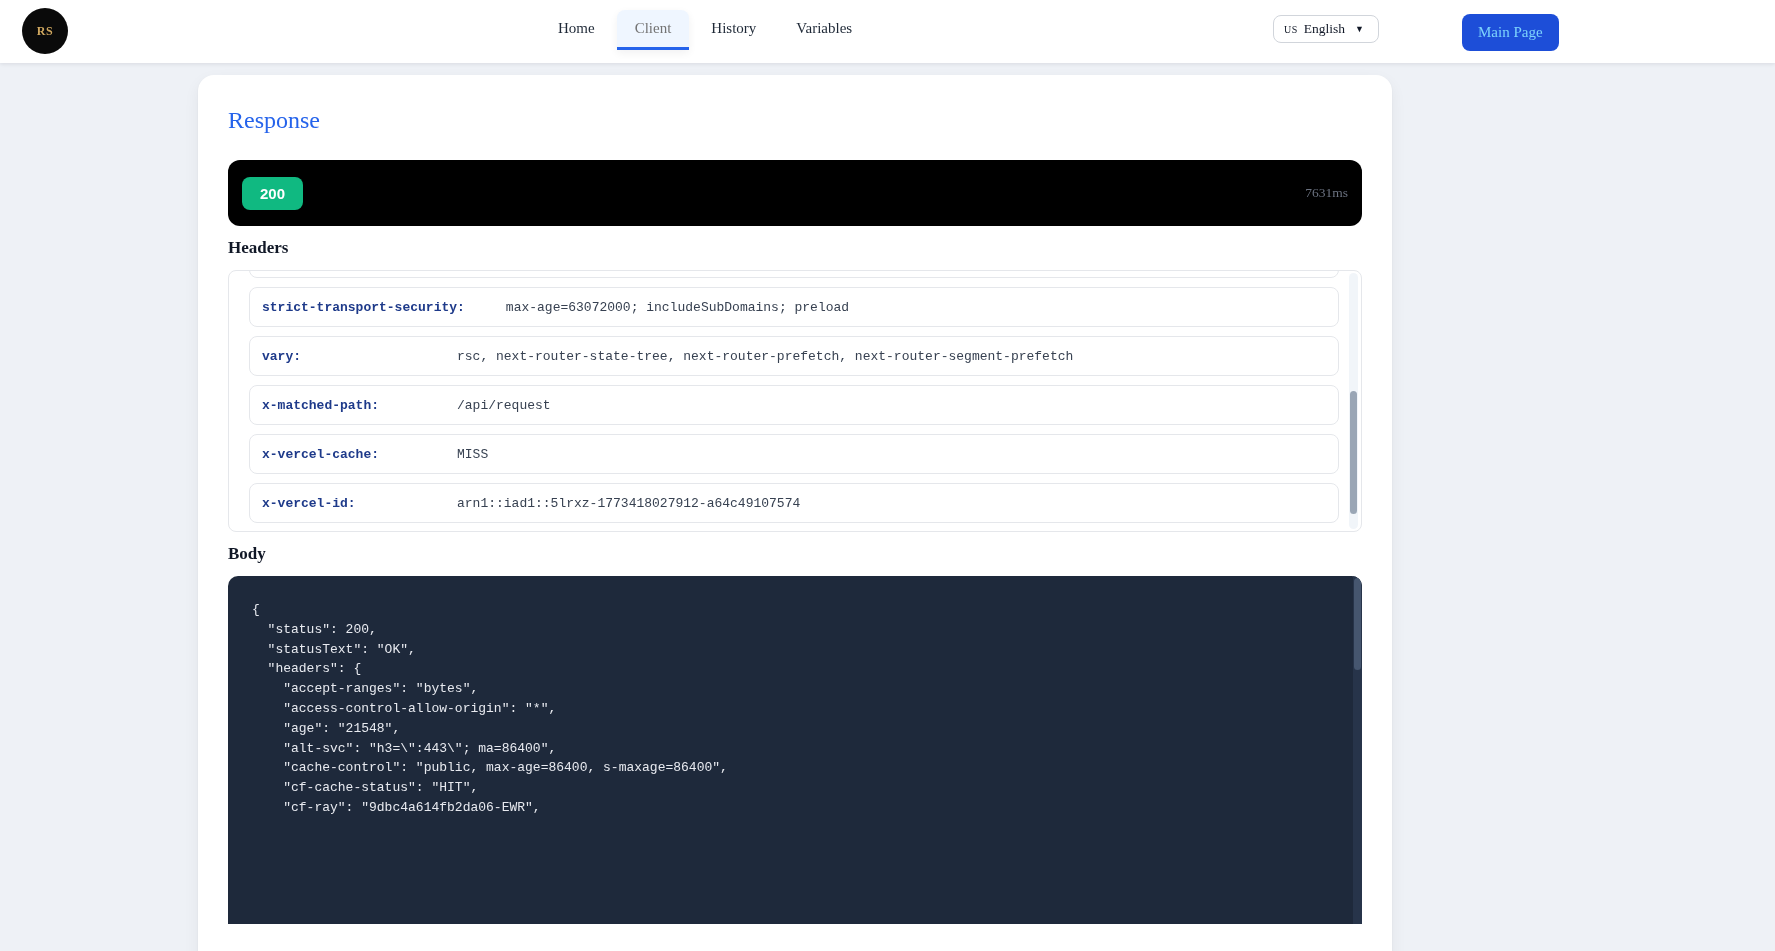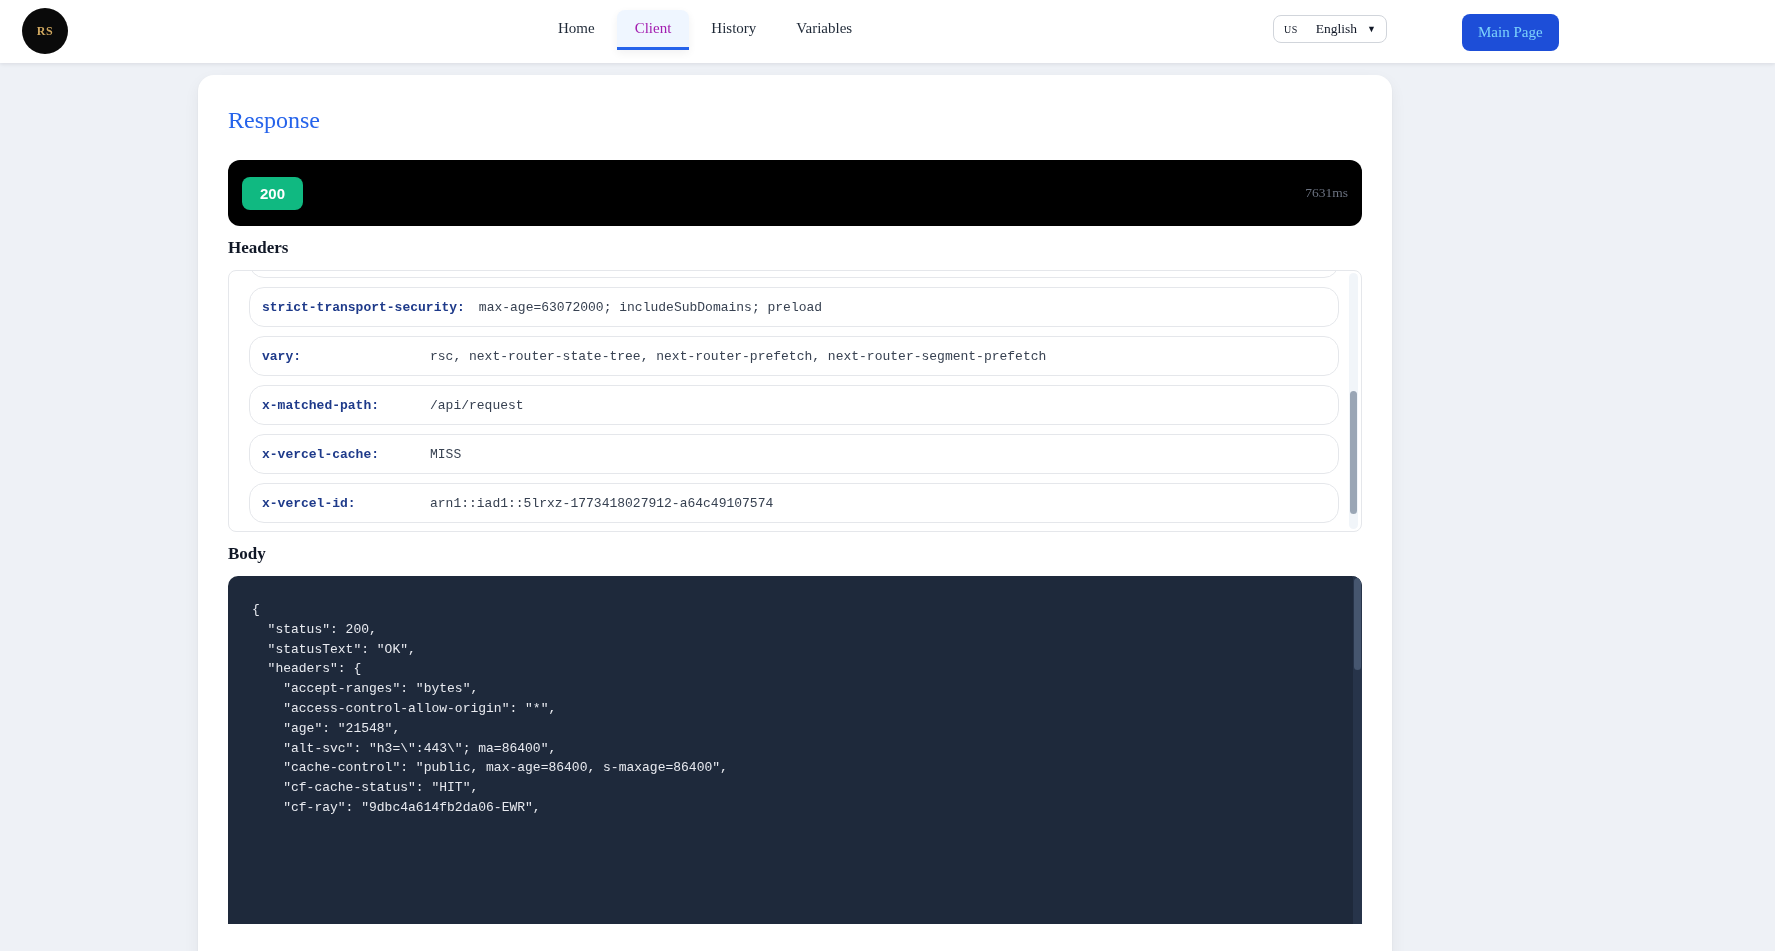--- a/index.html
+++ b/index.html
@@ -36,36 +36,36 @@
     display: inline-block;
     padding: 10px 18px;
     font-size: 15px;
     color: #1f2937;
     text-decoration: none;
     cursor: pointer;
     border-radius: 8px;
   }
   .nav-item.active {
     background: #eff6ff;
-    color: #a21caf;
+    color: #737373;
     border-radius: 8px 8px 0 0;
     border-bottom: 3px solid #2563eb;
     box-shadow: 0 3px 8px rgba(15,23,42,.06);
   }
   .nav-right-lang {
     position: absolute; left: 1273px; top: 15px;
     height: 28px; min-width: 106px;
     background: #ffffff;
     border: 1px solid #d1d5db; border-radius: 8px;
     display: flex; align-items: center; gap: 6px;
     padding: 0 10px;
     cursor: pointer;
   }
   .lang-flag { font-size: 10px; color: #111827; letter-spacing: .5px; }
-  .lang-label { font-size: 13.5px; color: #111827; margin-left: 12px; }
+  .lang-label { font-size: 13.5px; color: #111827; }
   .lang-caret { font-size: 9px; color: #111827; margin-left: 4px; }
   .main-page-btn {
     position: absolute; left: 1462px; top: 14px;
     height: 37px; padding: 0 16px;
     background: #1d4ed8; color: #7dd3fc;
     border: none; border-radius: 8px;
     font-family: "Liberation Serif", serif;
     font-size: 15px;
     cursor: pointer;
   }
@@ -125,26 +125,27 @@
   }
   .headers-rows {
     position: absolute; top: 0; left: 0; right: 16px; bottom: 0;
     padding: 0 6px 12px 20px;
     overflow: hidden;
   }
   .header-row {
     display: flex; align-items: center;
     min-height: 40px;
     border: 1px solid #e5e7eb;
-    border-radius: 15px;
+    border-radius: 8px;
     background: #ffffff;
     padding: 8px 12px;
     margin-top: 9px;
     font-family: "Liberation Mono", "DejaVu Sans Mono", monospace;
     font-size: 13px;
+    gap: 27px;
   }
   .header-row.clipped {
     height: 38px;
     margin-top: -33px;
   }
   .header-key {
     min-width: 168px;
     font-weight: bold;
     color: #1e3a8a;
     padding-right: 14px;

